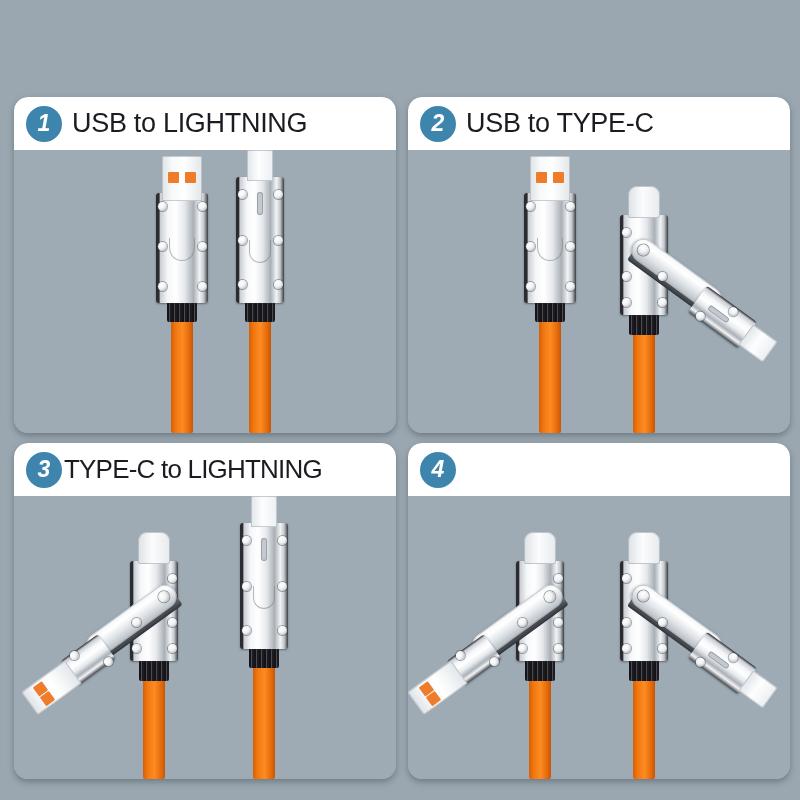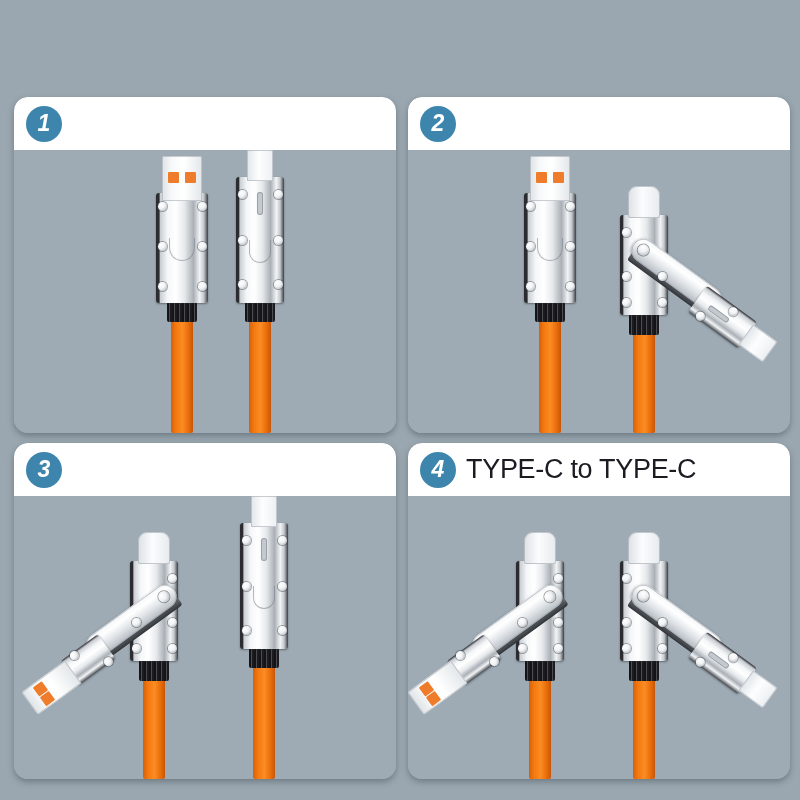--- a/index.html
+++ b/index.html
@@ -178,20 +178,21 @@
 <body>
 
 <div class="page">
 
 
   <div class="grid">
 
     <div class="card">
       <div class="card-header">
         <div class="badge">1</div>
+        <div class="card-title">USB to LIGHTNING</div>
       </div>
       <div class="card-body">
 
         <div class="conn" style="left:128px;top:0;width:80px;height:283px;">
           <div class="cable" style="left:29px;top:167px;height:116px;"></div>
           <div class="collar" style="left:25px;top:150px;"></div>
           <div class="body" style="left:14px;top:43px;width:52px;height:110px;"></div>
           <div class="useam" style="left:27px;top:88px;width:24px;height:22px;"></div>
           <div class="usb-tip" style="left:20px;top:6px;width:40px;height:45px;">
             <div class="pad" style="left:6px;top:16px;"></div>
@@ -219,20 +220,21 @@
           <div class="rivet" style="left:18px;top:130px;"></div>
           <div class="rivet" style="left:54px;top:130px;"></div>
         </div>
 
       </div>
     </div>
 
     <div class="card">
       <div class="card-header">
         <div class="badge">2</div>
+        <div class="card-title">USB to TYPE-C</div>
       </div>
       <div class="card-body">
 
         <div class="conn" style="left:102px;top:0;width:80px;height:283px;">
           <div class="cable" style="left:29px;top:167px;height:116px;"></div>
           <div class="collar" style="left:25px;top:150px;"></div>
           <div class="body" style="left:14px;top:43px;width:52px;height:110px;"></div>
           <div class="useam" style="left:27px;top:88px;width:24px;height:22px;"></div>
           <div class="usb-tip" style="left:20px;top:6px;width:40px;height:45px;">
             <div class="pad" style="left:6px;top:16px;"></div>
@@ -270,20 +272,21 @@
           <div class="rivet" style="left:18px;top:148px;"></div>
           <div class="rivet" style="left:54px;top:148px;"></div>
         </div>
 
       </div>
     </div>
 
     <div class="card tight">
       <div class="card-header">
         <div class="badge">3</div>
+        <div class="card-title">TYPE-C to LIGHTNING</div>
       </div>
       <div class="card-body">
 
         <div class="conn" style="left:0px;top:0;width:200px;height:283px;">
           <div class="cable" style="left:129px;top:180px;height:103px;"></div>
           <div class="collar" style="left:125px;top:163px;"></div>
           <div class="body" style="left:116px;top:65px;width:48px;height:100px;"></div>
           <div class="tc-tip" style="left:124px;top:36px;width:32px;height:32px;"></div>
 
           <div style="position:absolute;left:34px;top:86px;width:130px;height:60px;transform:rotate(-36deg);transform-origin:116px 14px;">
@@ -321,21 +324,20 @@
           <div class="rivet" style="left:18px;top:130px;"></div>
           <div class="rivet" style="left:54px;top:130px;"></div>
         </div>
 
       </div>
     </div>
 
     <div class="card">
       <div class="card-header">
         <div class="badge">4</div>
-        <div class="card-title">TYPE-C to TYPE-C</div>
       </div>
       <div class="card-body">
 
         <div class="conn" style="left:-8px;top:0;width:200px;height:283px;">
           <div class="cable" style="left:129px;top:180px;height:103px;"></div>
           <div class="collar" style="left:125px;top:163px;"></div>
           <div class="body" style="left:116px;top:65px;width:48px;height:100px;"></div>
           <div class="tc-tip" style="left:124px;top:36px;width:32px;height:32px;"></div>
 
           <div style="position:absolute;left:34px;top:86px;width:130px;height:60px;transform:rotate(-36deg);transform-origin:116px 14px;">

